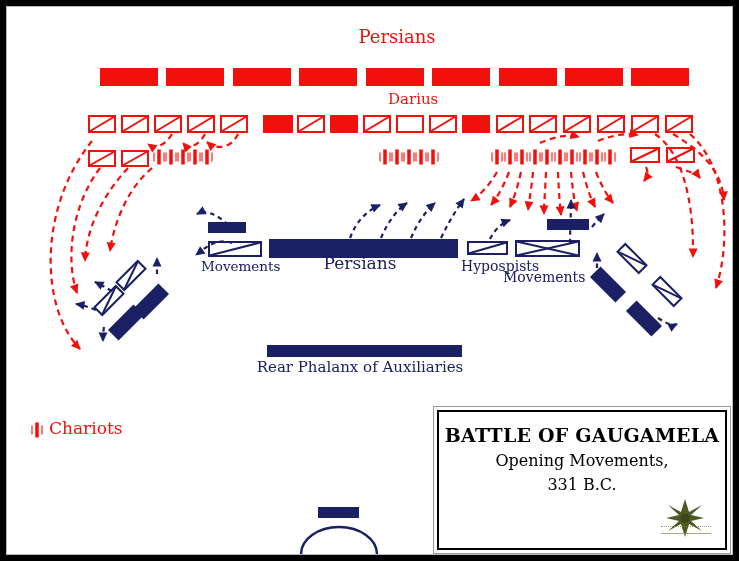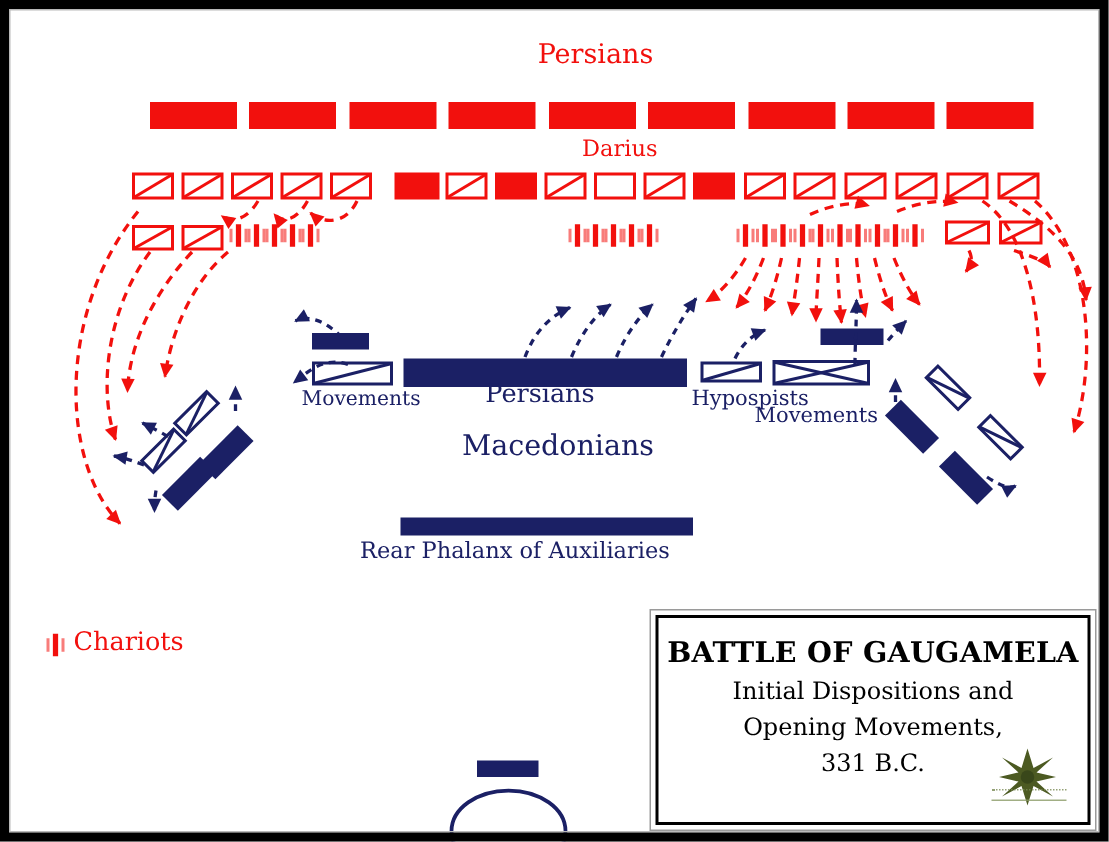--- a/index.html
+++ b/index.html
@@ -13,21 +13,21 @@
   .lbl{position:absolute; z-index:10; white-space:nowrap; line-height:1.05;}
   .red{color:#f2100d;}
   .navy{color:#1b2065;}
   #persians-label{left:297px; top:28px; width:200px; text-align:center; font-size:18px;}
   #darius-label{left:388px; top:92px; font-size:15px;}
   #parmenion-label{left:201px; top:259px; font-size:13.5px;}
   #phalanx-label{left:322px; top:255px; width:76px; text-align:center; font-size:17px;}
   #hypospists-label{left:461px; top:259px; font-size:14px;}
   #alexander-label{left:503px; top:270px; font-size:14px;}
   #macedonians-label{left:305px; top:288px; width:134px; text-align:center; font-size:19px;}
-  #rear-phalanx-label{left:240px; top:360px; width:240px; font-size:15px;}
+  #rear-phalanx-label{left:240px; top:360px; width:240px; text-align:center; font-size:15px;}
   #chariots-label{left:49px; top:420px; font-size:17px;}
   #camp-label{left:316px; top:538px; width:46px; text-align:center; font-size:14px; z-index:12;margin-top:33px;}
   #legend-box{
     position:absolute; left:433px; top:406px; width:298px; height:148px;
     border:1px solid #9a9a9a; background:#fff; z-index:20; box-sizing:border-box;
   }
   #legend-inner{
     position:absolute; inset:3px; border:2.5px solid #000; box-sizing:border-box;
     text-align:center; color:#000;
   }
@@ -364,29 +364,27 @@
       <path d="M96,310 C88,307 82,305 76,304" fill="none" stroke="#1b2065" stroke-width="2.2" stroke-dasharray="4.5 4" marker-end="url(#ah-navy)"></path>
       <path d="M104,327 C103,333 103,338 103,341" fill="none" stroke="#1b2065" stroke-width="2.2" stroke-dasharray="4.5 4" marker-end="url(#ah-navy)"></path>
     </svg>
 
   <div class="lbl red" id="persians-label">Persians</div>
   <div class="lbl red" id="darius-label">Darius</div>
   <div class="lbl navy" id="parmenion-label">Movements</div>
   <div class="lbl navy" id="phalanx-label">Persians</div>
   <div class="lbl navy" id="hypospists-label">Hypospists</div>
   <div class="lbl navy" id="alexander-label">Movements</div>
-  <div class="lbl navy" id="macedonians-label">Macedonians</div>
   <div class="lbl navy" id="rear-phalanx-label">Rear Phalanx of Auxiliaries</div>
   <div class="lbl red" id="chariots-label">Chariots</div>
   <div class="lbl navy" id="camp-label">Camp</div>
 
   <div id="legend-box">
     <div id="legend-inner">
       <div id="legend-title">BATTLE OF GAUGAMELA</div>
-      <div class="legend-line">Initial Dispositions and</div>
       <div class="legend-line">Opening Movements,</div>
       <div class="legend-line">331 B.C.</div>
       <svg id="star-emblem" viewBox="-22 -22 44 44">
         <g fill="#4c5a22">
           <polygon points="0,-19 4,-6 17,-13 6,-3 19,0 6,3 17,13 4,6 0,19 -4,6 -17,13 -6,3 -19,0 -6,-3 -17,-13 -4,-6"></polygon>
           <circle r="4.5" fill="#39471a"></circle>
         </g>
       </svg>
       <div id="star-signature"></div>
     </div>

